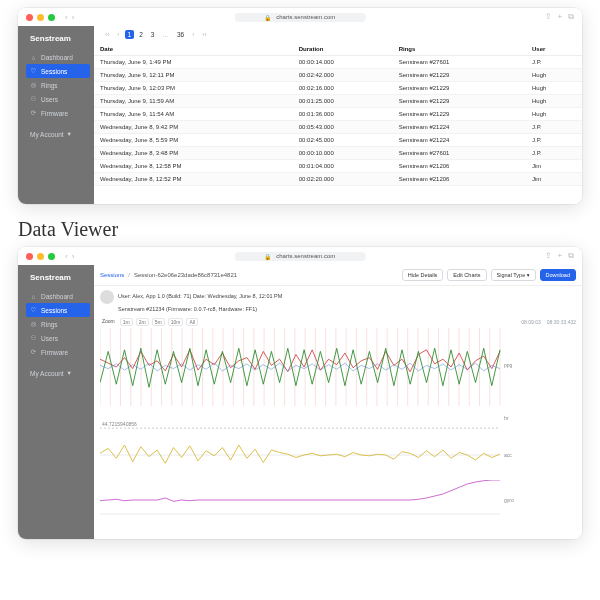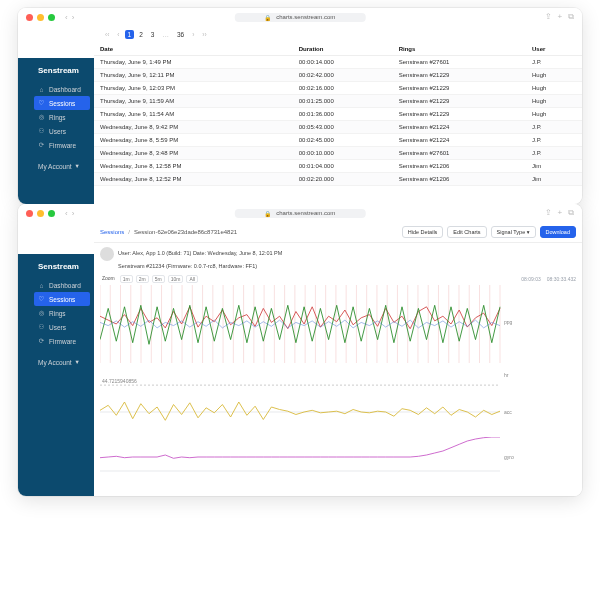--- a/index.html
+++ b/index.html
@@ -8,21 +8,21 @@
   .caption { font-family: Georgia, "Times New Roman", serif; font-size: 20px; color: #333; margin: 2px 0 6px 0; }
   .window { border-radius: 8px; box-shadow: 0 4px 20px rgba(0,0,0,0.12), 0 0 0 1px rgba(0,0,0,0.05); overflow: hidden; background: #fff; }
   .titlebar { height: 18px; background: #fff; display: flex; align-items: center; padding: 0 8px; font-size: 7px; gap: 6px; position: relative; }
   .traffic { display:flex; gap:4px; }
   .dot { width:7px; height:7px; border-radius:50%; }
   .dot.r{background:#ff5f56}.dot.y{background:#ffbd2e}.dot.g{background:#27c93f}
   .nav-arrows { color:#bbb; display:flex; gap:4px; font-size:8px; margin-left:4px;}
   .urlbar { position:absolute; left:50%; transform:translateX(-50%); background:#f1f2f4; border-radius:4px; padding:1px 30px; font-size:6px; color:#555; display:flex; align-items:center; gap:4px;}
   .tb-right{ margin-left:auto; display:flex; gap:6px; color:#bbb; font-size:8px;}
   .app { display:flex; }
-  .sidebar { width: 76px; background:#0c4a6e; color:#cfd3d8; font-size:6.5px; padding:8px 0 0 12px;margin-top:32px;}
+  .sidebar { width: 76px; background:#737373; color:#cfd3d8; font-size:6.5px; padding:8px 0 0 4px;}
   .brand { color:#fff; font-weight:600; padding:0 8px 8px 8px; font-size:8px;}
   .sitem { display:flex; align-items:center; gap:4px; padding:3px 8px; cursor:pointer; }
   .sitem.active { background:#2563eb; color:#fff; border-radius:2px; margin:0 4px; padding:3px 4px;}
   .sicon { width:7px; display:inline-block; text-align:center; opacity:0.8;}
   .acct { padding:10px 8px 0 8px; display:flex; align-items:center; gap:4px;}
   .content { flex:1; background:#fff; }
   
   .pager { display:flex; align-items:center; gap:2px; padding:4px 8px; font-size:6.5px; color:#333;}
   .pg { padding:1px 3px; border-radius:2px;}
   .pg.cur { background:#2563eb; color:#fff;}
@@ -194,20 +194,21 @@
                 <td>00:02:20.000</td>
                 <td>Senstream #21206</td>
                 <td>Jim</td>
               </tr>
             </tbody>
         </table>
       </div>
     </div>
   </div>
 
+  <div class="caption" style="margin-top:14px;">Data Viewer</div>
   <div class="window" style="height:292px;">
     <div class="titlebar">
       <div class="traffic">
         <span class="dot r"></span>
         <span class="dot y"></span>
         <span class="dot g"></span>
       </div>
       <div class="nav-arrows">
           <span>‹</span>
           <span>›</span>

